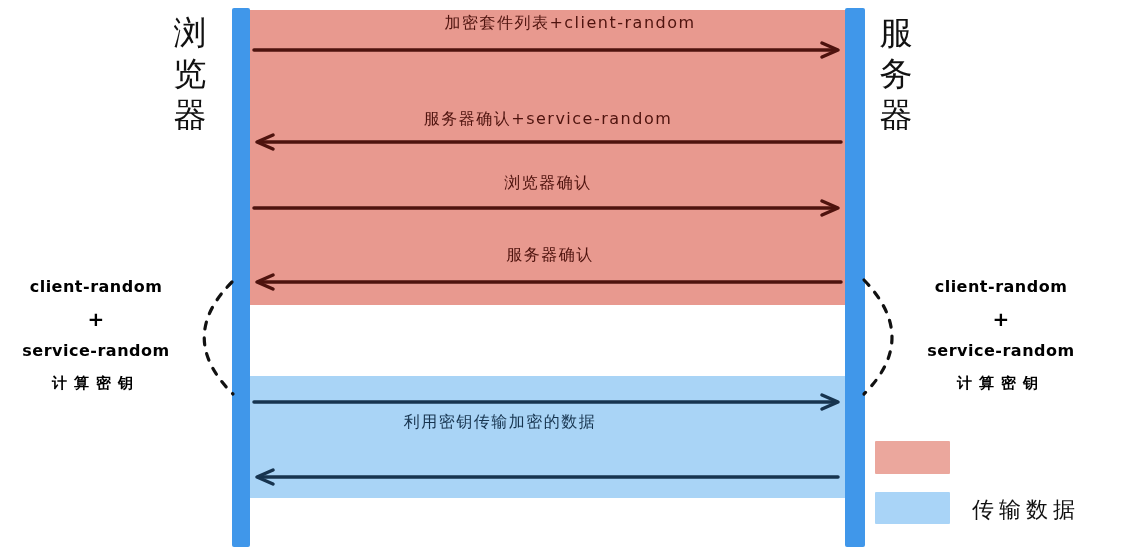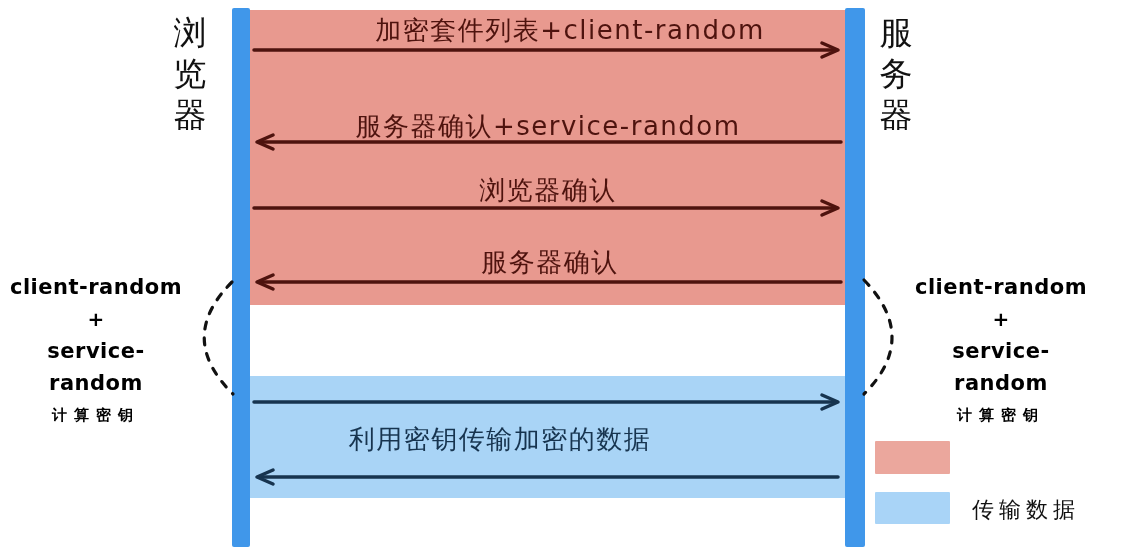--- a/index.html
+++ b/index.html
@@ -21,41 +21,41 @@
   }
   .lifeline.left  { left:232px; width:18px; }
   .lifeline.right { left:845px; width:20px; }
   
   .phase { position:absolute; left:250px; width:595px; }
   .phase.handshake { top:10px;  height:295px; background:#e8998f; }
   .phase.transfer  { top:376px; height:122px; background:#a9d4f6; }
   
   .msg-label {
     position:absolute; transform:translateX(-50%);
-    white-space:nowrap; font-size:26px; letter-spacing:1.5px;
+    white-space:nowrap; font-size:16px; letter-spacing:1.5px;
   }
   .msg-label.hs { color:#4e130e; }
   .msg-label.tr { color:#17344f; }
   
   svg.arrow { position:absolute; left:252px; width:591px; height:20px; overflow:visible; }
   svg.arrow .stroke-hs { stroke:#4e130e; }
   svg.arrow .stroke-tr { stroke:#17344f; }
   svg.arrow line, svg.arrow polyline {
     stroke-width:3.5; fill:none; stroke-linecap:round; stroke-linejoin:round;
   }
   
   svg.brace { position:absolute; overflow:visible; }
   svg.brace path {
     fill:none; stroke:#111; stroke-width:3.2;
     stroke-dasharray:7 9; stroke-linecap:round;
   }
   
   .side-note { position:absolute; top:271px; width:182px; text-align:center; color:#000; }
   .side-note .nl { line-height:32px; font-size:21px; }
-  .side-note .nl.latin { font-size:21px; font-weight:600; letter-spacing:0.5px; }
+  .side-note .nl.latin { font-size:16px; font-weight:600; letter-spacing:0.5px; }
   .side-note .nl.plus  { font-size:20px; font-weight:600; }
   .side-note .nl.cjk   { font-size:15px; letter-spacing:7px;font-weight:bold; }
   .side-note.left  { left:5px; }
   .side-note.right { left:910px; }
   
   .legend-swatch { position:absolute; left:875px; width:75px; border-radius:1px; }
   .legend-swatch.hs { top:441px; height:33px; background:#eba79d; }
   .legend-swatch.tr { top:492px; height:32px; background:#a9d4f7; }
   .legend-label {
     position:absolute; text-align:center; font-size:22px; letter-spacing:3px; color:#111;
@@ -121,21 +121,21 @@
     <div class="nl latin">client-random</div>
     <div class="nl plus">+</div>
     <div class="nl latin">service-random</div>
     <div class="nl cjk">计算密钥</div>
   </div>
 
   <svg class="arrow" style="top:392px;">
     <line class="stroke-tr" x1="2" y1="10" x2="584" y2="10"></line>
     <polyline class="stroke-tr" points="570,3 586,10 570,17"></polyline>
   </svg>
-  <div class="msg-label tr" style="left:500px; top:422px;">利用密钥传输加密的数据</div>
+  <div class="msg-label tr" style="left:500px; top:412px;">利用密钥传输加密的数据</div>
   <svg class="arrow" style="top:467px;">
     <line class="stroke-tr" x1="586" y1="10" x2="7" y2="10"></line>
     <polyline class="stroke-tr" points="21,3 5,10 21,17"></polyline>
   </svg>
 
   <div class="legend-swatch hs"></div>
   <div class="legend-swatch tr"></div>
   <div class="legend-label tr">传输数据</div>
 
 </div>

